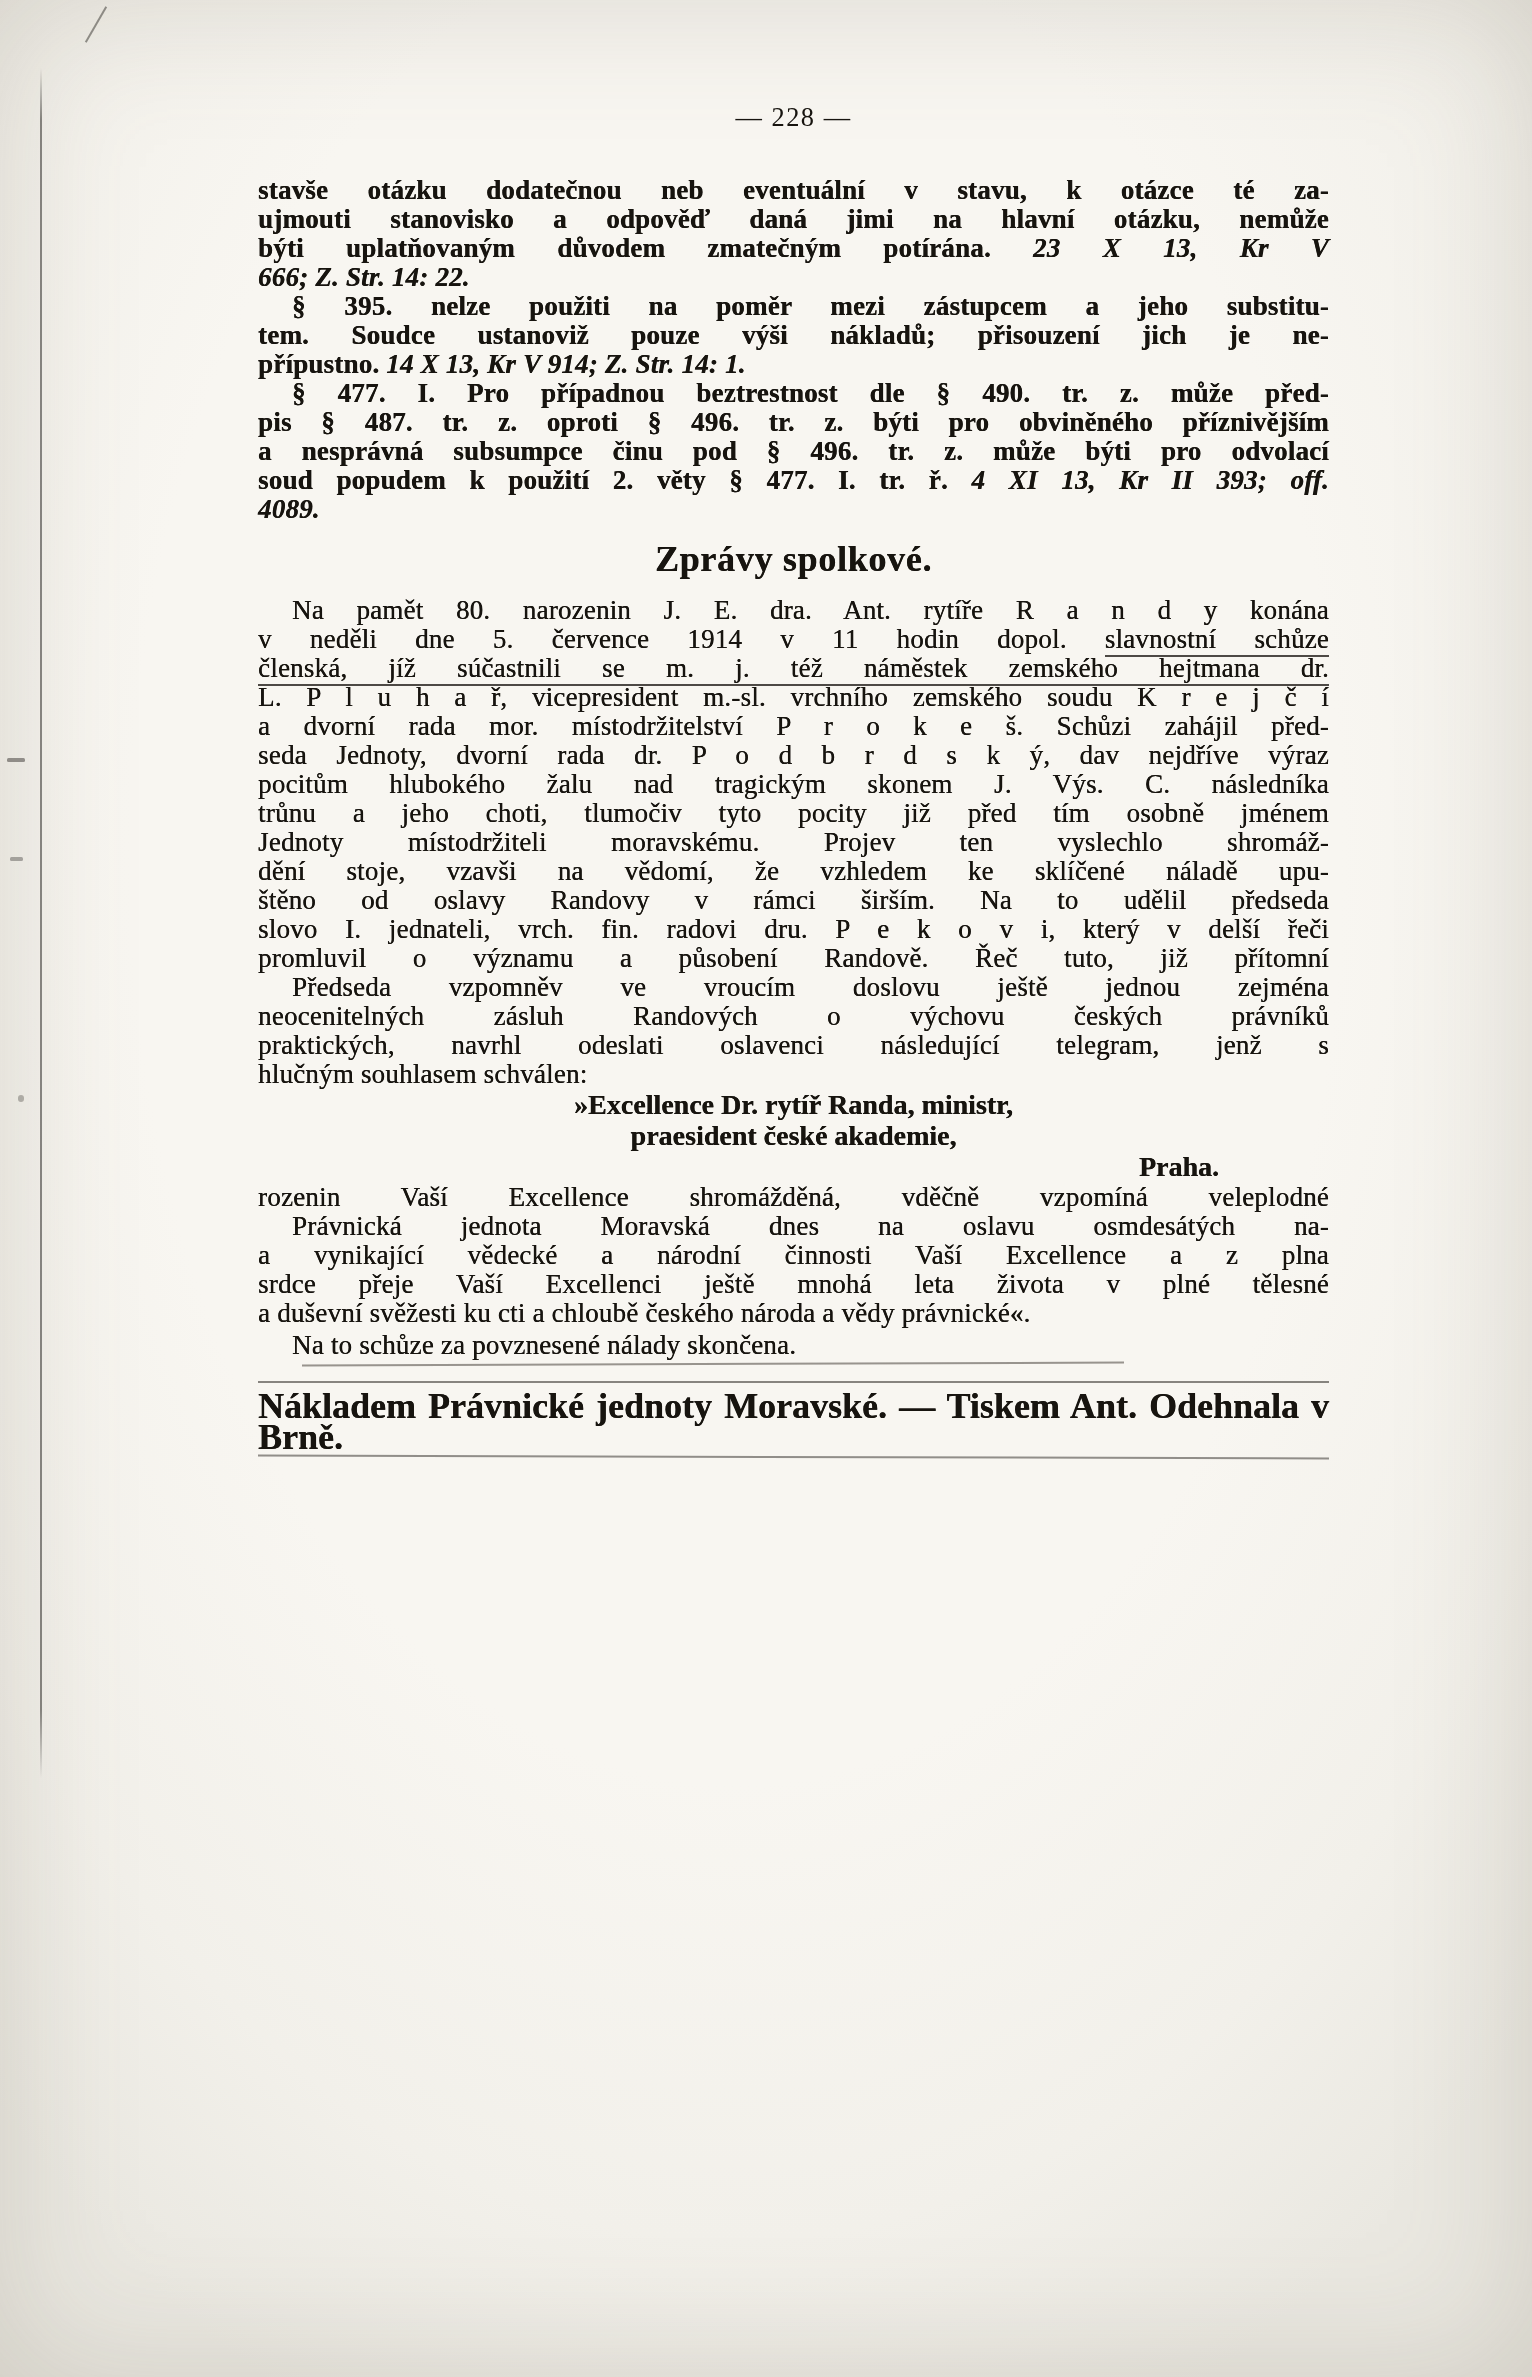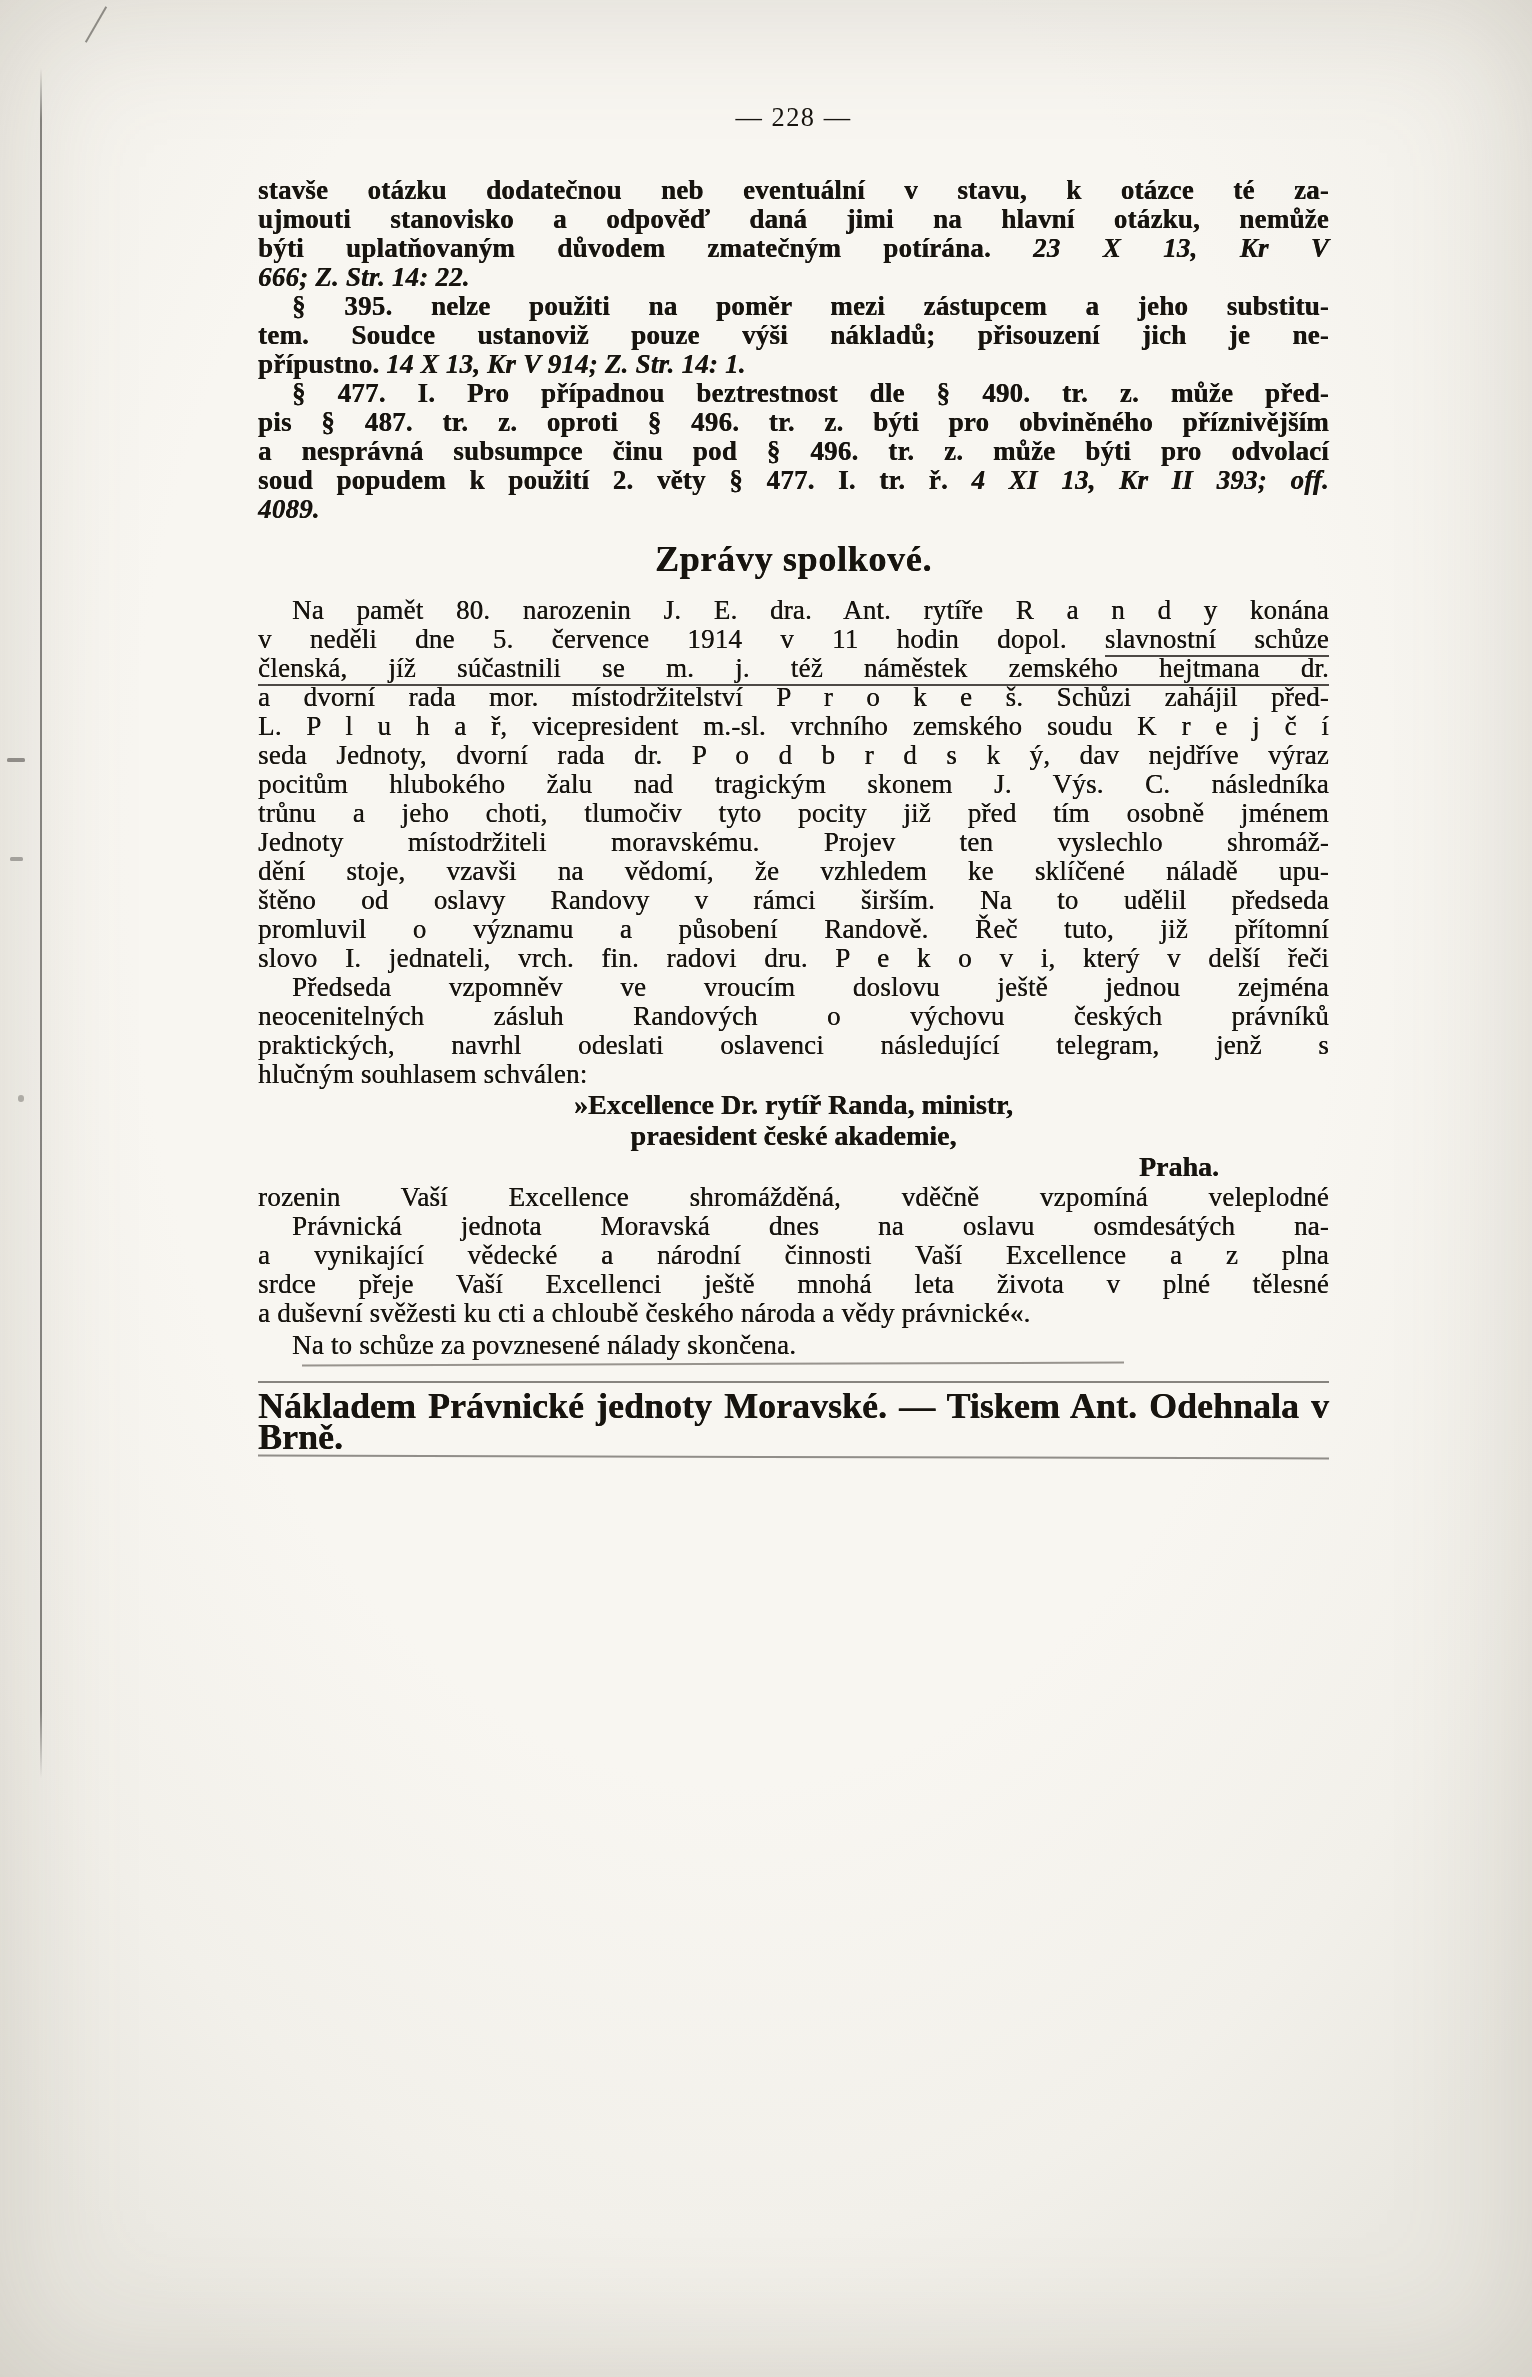--- a/index.html
+++ b/index.html
@@ -177,30 +177,30 @@
         </div>
       </section>
 
     <h1 class="heading">Zprávy spolkové.</h1>
 
     <section class="report">
         <div class="para">
           <div class="line first"><span class="seg">Na pamět 80. narozenin J. E. dra. Ant. rytíře R a n d y konána</span></div>
           <div class="line"><span class="seg">v neděli dne 5. července 1914 v 11 hodin dopol. </span><span class="seg u">slavnostní schůze</span></div>
           <div class="line"><span class="seg u">členská, jíž súčastnili se m. j. též náměstek zemského hejtmana dr.</span></div>
+          <div class="line"><span class="seg">L. P l u h a ř, vicepresident m.-sl. vrchního zemského soudu K r e j č í</span></div>
           <div class="line"><span class="seg">a dvorní rada mor. místodržitelství P r o k e š. Schůzi zahájil před-</span></div>
-          <div class="line"><span class="seg">L. P l u h a ř, vicepresident m.-sl. vrchního zemského soudu K r e j č í</span></div>
           <div class="line"><span class="seg">seda Jednoty, dvorní rada dr. P o d b r d s k ý, dav nejdříve výraz</span></div>
           <div class="line"><span class="seg">pocitům hlubokého žalu nad tragickým skonem J. Výs. C. následníka</span></div>
           <div class="line"><span class="seg">trůnu a jeho choti, tlumočiv tyto pocity již před tím osobně jménem</span></div>
           <div class="line"><span class="seg">Jednoty místodržiteli moravskému. Projev ten vyslechlo shromáž-</span></div>
           <div class="line"><span class="seg">dění stoje, vzavši na vědomí, že vzhledem ke sklíčené náladě upu-</span></div>
           <div class="line"><span class="seg">štěno od oslavy Randovy v rámci širším. Na to udělil předseda</span></div>
+          <div class="line"><span class="seg">slovo I. jednateli, vrch. fin. radovi dru. P e k o v i, který v delší řeči</span></div>
           <div class="line"><span class="seg">promluvil o významu a působení Randově. Řeč tuto, již přítomní</span></div>
-          <div class="line"><span class="seg">slovo I. jednateli, vrch. fin. radovi dru. P e k o v i, který v delší řeči</span></div>
         </div>
         <div class="para">
           <div class="line first"><span class="seg">Předseda vzpomněv ve vroucím doslovu ještě jednou zejména</span></div>
           <div class="line"><span class="seg">neocenitelných zásluh Randových o výchovu českých právníků</span></div>
           <div class="line"><span class="seg">praktických, navrhl odeslati oslavenci následující telegram, jenž s</span></div>
           <div class="line last"><span class="seg">hlučným souhlasem schválen:</span></div>
         </div>
       </section>
 
     <div class="telegram">

